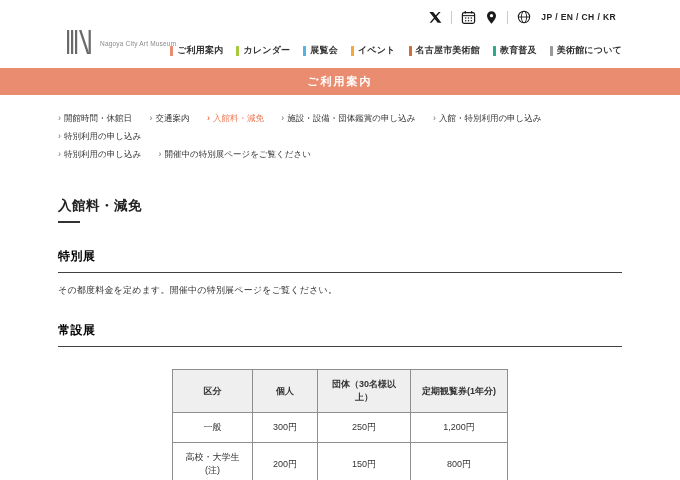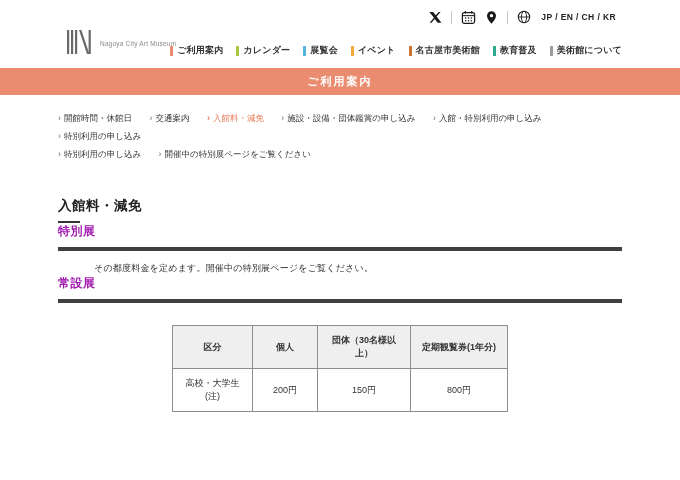--- a/index.html
+++ b/index.html
@@ -37,23 +37,23 @@
     color:#333; text-decoration:none; cursor:pointer; }
   .subnav a .chev { color:#9a9a9a; font-weight:bold; margin-right:3px; font-size:9px; }
   .subnav a.active { color:#ed7c5a; }
   .subnav a.active .chev { color:#ed7c5a; }
 
   
   .main { margin:0 58px; }
   .page-title { margin-top:35px; font-size:13.5px; font-weight:bold; color:#222; letter-spacing:.5px; }
   .title-underline { width:22px; height:2px; background:#333; margin-top:6px; }
 
-  .sec-heading { font-size:12px; font-weight:bold; color:#a21caf;
-    padding-bottom:7px; border-bottom:4px solid #404040; letter-spacing:.5px; }
-  .sec-body { margin-top:11px; font-size:9px; color:#333; letter-spacing:.2px;margin-left:36px; }
+  .sec-heading { margin-top:25px; font-size:12px; font-weight:bold; color:#000000;
+    padding-bottom:7px; border-bottom:1px solid #404040; letter-spacing:.5px; }
+  .sec-body { margin-top:11px; font-size:9px; color:#333; letter-spacing:.2px; }
 
   
   .table-wrap { margin-top:22px; }
   table.price { width:335px; margin:0 auto; border-collapse:collapse; table-layout:fixed; }
   table.price col.c0 { width:80px; } table.price col.c1 { width:65px; }
   table.price col.c2 { width:93px; } table.price col.c3 { width:97px; }
   table.price th, table.price td { border:1px solid #8e8e8e; text-align:center;
     font-size:9px; padding:8px 8px; line-height:1.45; color:#333; }
   table.price th { background:#efefef; font-weight:bold; }
 </style>
@@ -210,20 +210,26 @@
           <col class="c3">
         </colgroup>
       <tbody>
           <tr>
         <th>区分</th>
         <th>個人</th>
         <th>団体（30名様以上）</th>
         <th>定期観覧券(1年分)</th>
       </tr>
       <tr>
+        <td>一般</td>
+        <td>300円</td>
+        <td>250円</td>
+        <td>1,200円</td>
+      </tr>
+      <tr>
         <td>高校・大学生(注)</td>
         <td>200円</td>
         <td>150円</td>
         <td>800円</td>
       </tr>
 
     </tbody>
       </table>
   </div>
 </div>

